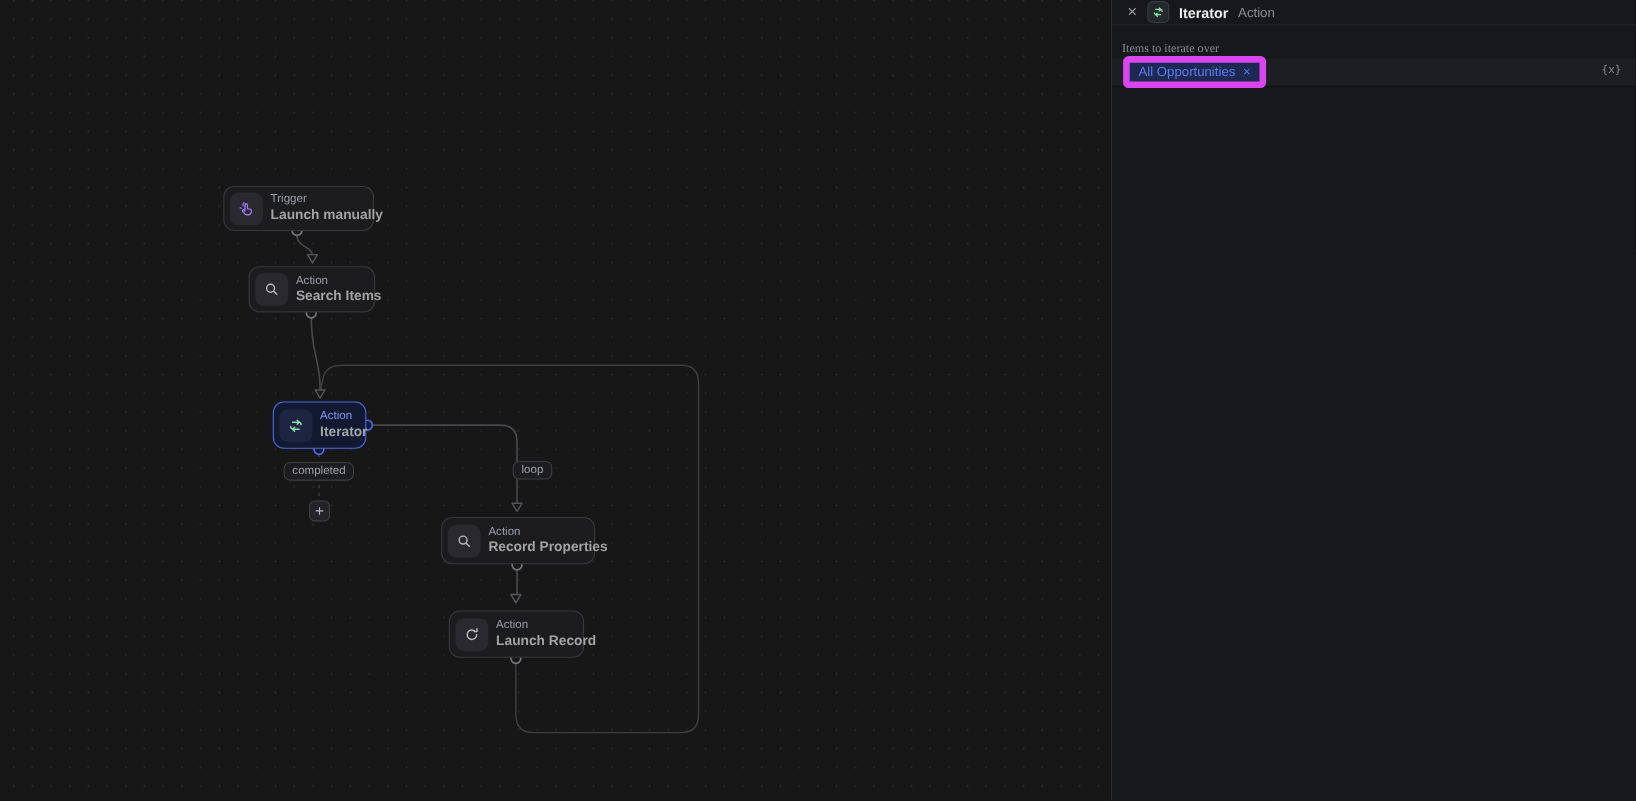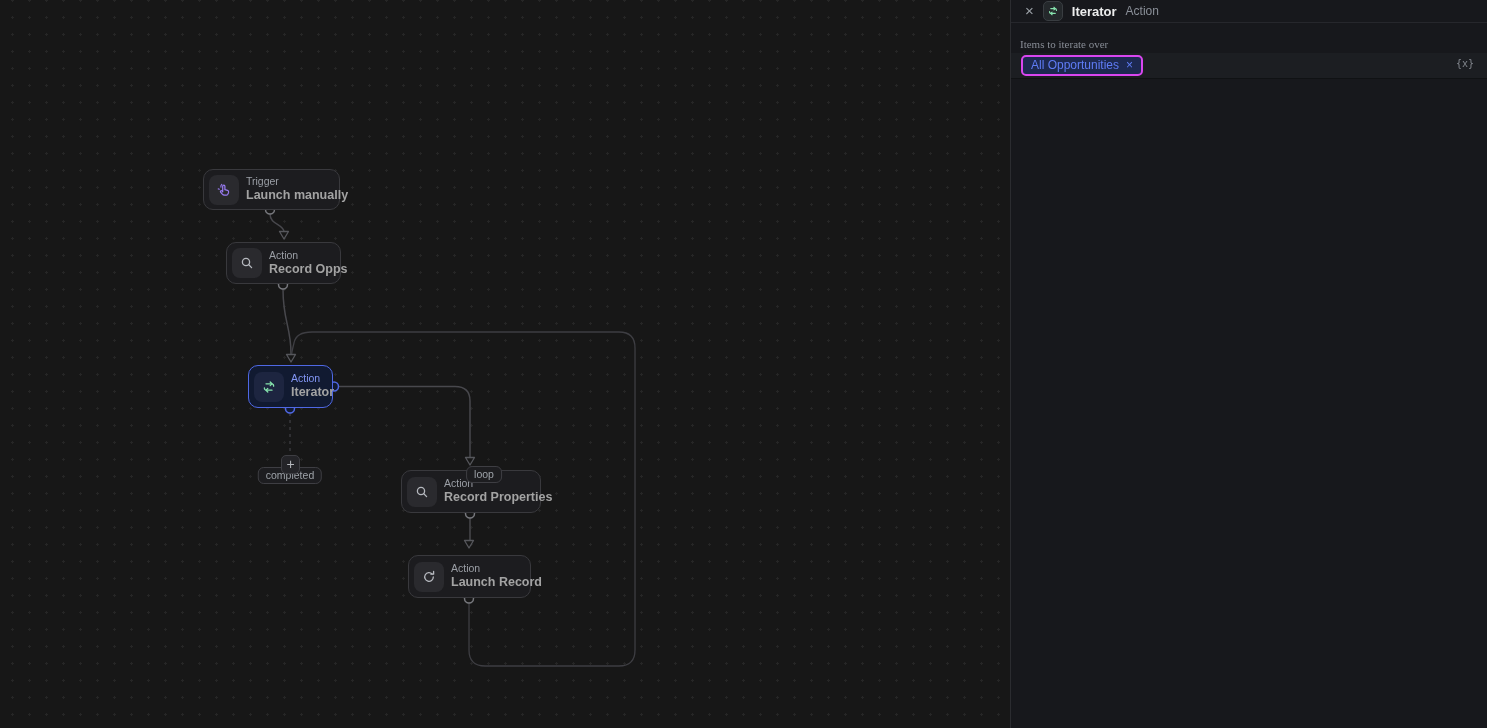--- a/index.html
+++ b/index.html
@@ -29,21 +29,21 @@
   .node .cat { font-size: 10.5px; color: #9b9fa6; }
   .node .name { font-size: 12.5px; font-weight: bold; color: #a3a3a3; }
 
   .node.selected { background: #111a31; border: 1.5px solid #4f68e4; }
   .node.selected .iconbox { background: #1d2540; }
   .node.selected .cat { color: #8296f5; }
 
   .edge-label {
     position: absolute; transform: translateX(-50%);
     background: #1d1d20; border: 1px solid #3e3e43; border-radius: 6px;
-    color: #9da2a8; font-size: 10.5px; padding: 1px 7px 2px; white-space: nowrap; margin-top: 47px;
+    color: #9da2a8; font-size: 10.5px; padding: 1px 7px 2px; white-space: nowrap;
   }
   .add-btn {
     position: absolute; width: 19px; height: 19px; border-radius: 5px;
     background: #242428; border: 1px solid #3e3e43; color: #b4b7bc;
     font-size: 14px; line-height: 16px; text-align: center; cursor: pointer;
   }
 
   
   .divider { position: absolute; left: 1010px; top: 0; width: 1px; height: 728px; background: #2b2c30; }
   .panel { position: absolute; left: 1011px; top: 0; width: 476px; height: 728px; background: #17181c; }
@@ -60,21 +60,21 @@
   .panel-type { color: #8a8f98; font-size: 12px; }
 
   .field-label { position: absolute; left: 9px; top: 38px; font-size: 11px; color: #878c95; font-family: Liberation Serif, serif; }
   .input-row {
     position: absolute; left: 0; top: 53px; width: 476px; height: 26px;
     background: #1c1e22; border-bottom: 1px solid #101214;
     display: flex; align-items: center; padding: 0 10px; cursor: text;
   }
   .chip {
     display: inline-flex; align-items: center; gap: 7px;
-    background: #1d2950; border: 2px solid #d946ef; border-radius: 5px;
+    background: #1d2950; border: 6px solid #d946ef; border-radius: 5px;
     padding: 1px 8px 2px; color: #5f7cf5; font-size: 12px; cursor: pointer; white-space: nowrap;
   }
   .chip .chip-x { font-size: 12px; color: #5f7cf5; cursor: pointer; }
   .var-btn {
     position: absolute; right: 8px; top: 3px; height: 20px; padding: 2px 5px;
     color: #83878e; font-size: 10px; border-radius: 4px; cursor: pointer;
     font-family: "DejaVu Sans Mono", monospace;
   }
 </style>
 </head>
@@ -123,21 +123,21 @@
 
   <div class="node" style="left:226px; top:242px; width:115px; height:42px;">
     <span class="iconbox">
       <svg width="16" height="16" viewBox="0 0 16 16" fill="none">
         <circle cx="7" cy="7" r="3.6" stroke="#b6b9bf" stroke-width="1.3"></circle>
         <path d="M9.8 9.8 L12.6 12.6" stroke="#b6b9bf" stroke-width="1.3" stroke-linecap="round"></path>
       </svg>
     </span>
     <span class="txt">
       <span class="cat">Action</span>
-      <span class="name">Record Opps</span>
+      <span class="name">Search Items</span>
     </span>
   </div>
 
   <div class="node selected" style="left:248px; top:365px; width:85px; height:43px;">
     <span class="iconbox">
       <svg width="16" height="16" viewBox="0 0 16 16" fill="none">
         <path d="M5 4.8h5.7a1.9 1.9 0 0 1 1.9 1.9v.5" stroke="#86e3ad" stroke-width="1.3" stroke-linecap="round"></path>
         <path d="M9.2 3 L11 4.8 L9.2 6.6" stroke="#86e3ad" stroke-width="1.3" stroke-linecap="round" stroke-linejoin="round"></path>
         <path d="M11 11.2H5.3a1.9 1.9 0 0 1-1.9-1.9v-.5" stroke="#86e3ad" stroke-width="1.3" stroke-linecap="round"></path>
         <path d="M6.8 9.4 L5 11.2 L6.8 13" stroke="#86e3ad" stroke-width="1.3" stroke-linecap="round" stroke-linejoin="round"></path>

